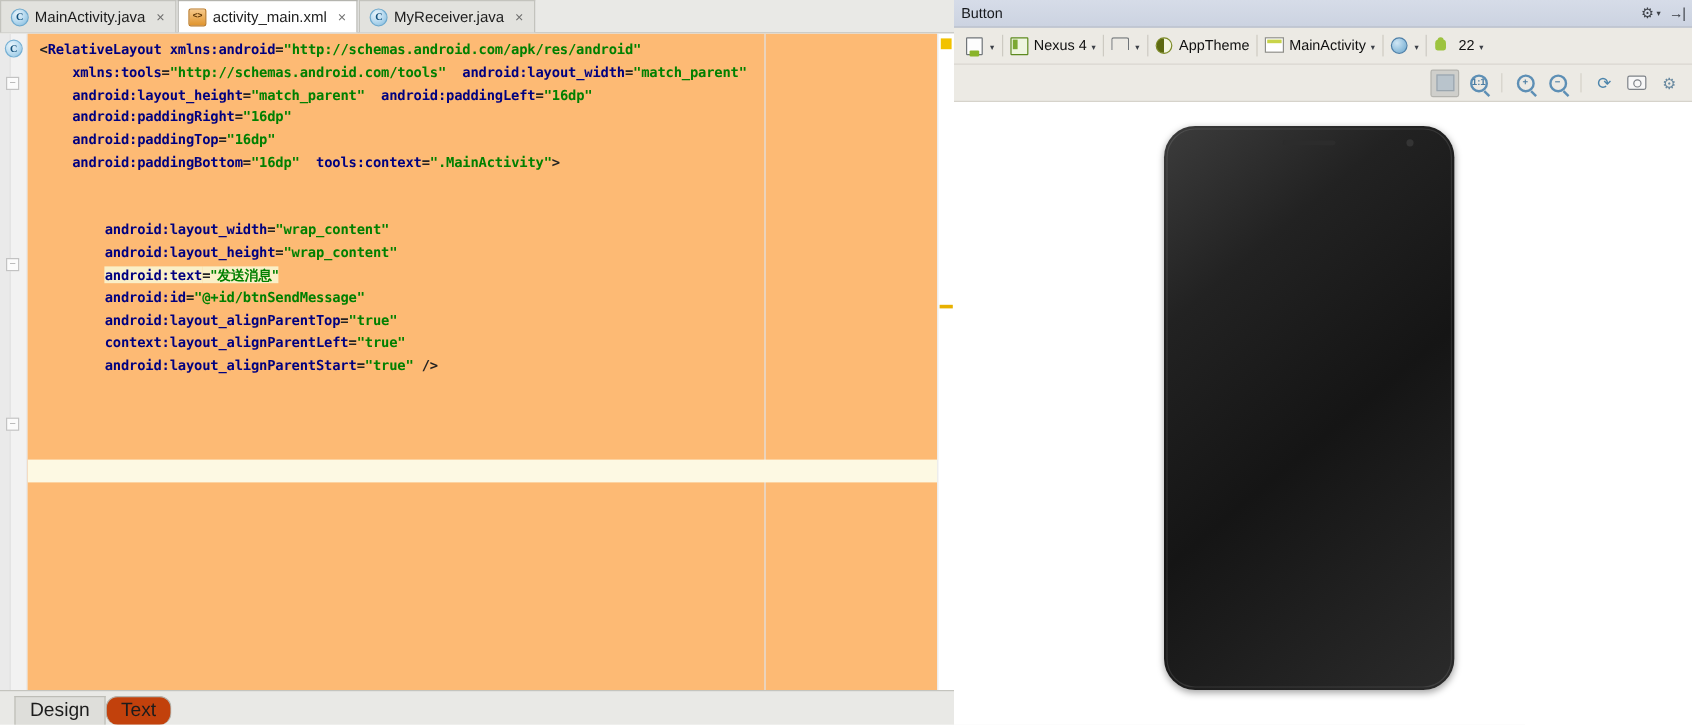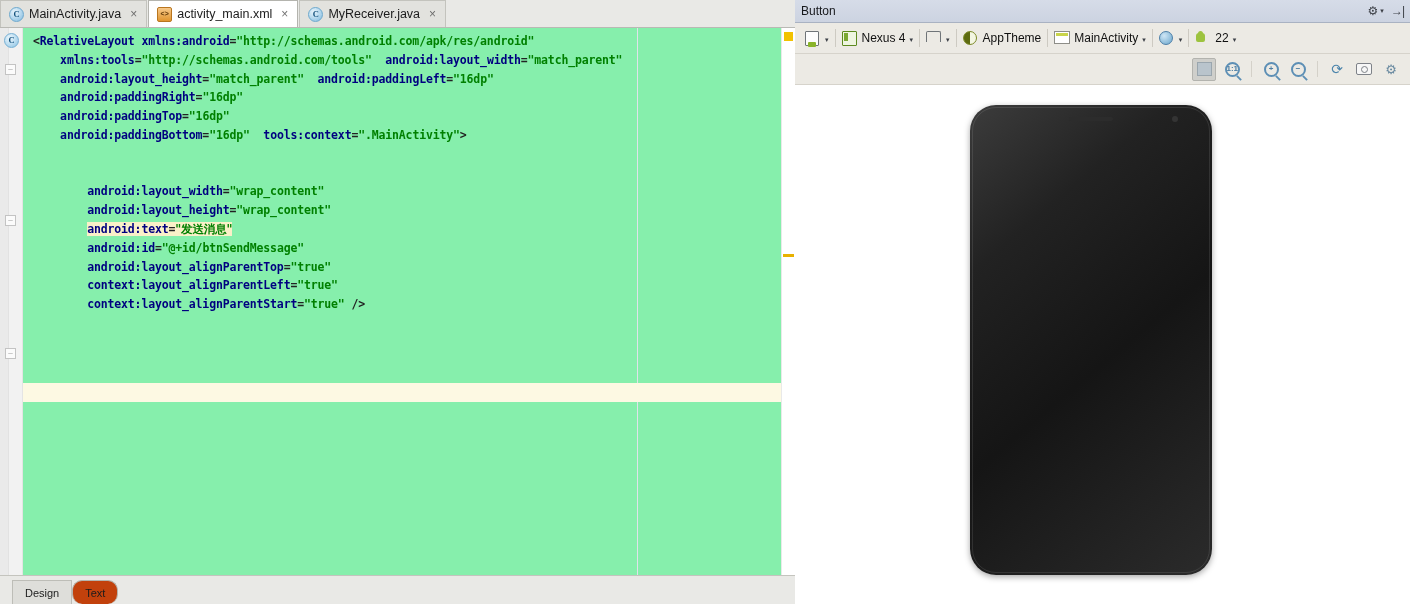--- a/index.html
+++ b/index.html
@@ -62,21 +62,21 @@
     border:1px solid #76b0d4;
     font-size:8.5px;line-height:12px;text-align:center;color:#14527d;font-weight:bold;
     font-family:"Liberation Serif", serif;
   }
   .fold{
     position:absolute;left:5px;width:9px;height:9px;border:1px solid #c3c3c3;background:#fbfbfb;
     color:#9a9a9a;font-size:8px;line-height:7px;text-align:center;font-family:"Liberation Sans",sans-serif;
   }
 
   .codearea{
-    position:relative;flex:1;background:#86efac;overflow:hidden;
+    position:relative;flex:1;background:#fdba74;overflow:hidden;
     font-family:"DejaVu Sans Mono", monospace;
   }
   .rightmargin{position:absolute;top:0;bottom:0;left:614px;width:1px;background:#dfe3ea;}
   .caretline{position:absolute;left:0;right:0;height:19px;background:#fdf9e3;}
   .code{position:relative;padding:4px 0 0 10px;}
   .ln{
     height:18.8px;line-height:18.8px;white-space:pre;font-size:11.5px;font-weight:bold;
     font-family:"DejaVu Sans Mono", monospace;letter-spacing:-0.15px;
   }
   .tagn{color:#000080;}
@@ -90,21 +90,21 @@
   .stripe{width:13px;background:#ffffff;border-left:1px solid #e9e9e9;position:relative;flex:0 0 auto;}
   .stripe .mk-warn{position:absolute;right:2px;top:4px;width:9px;height:9px;background:#f2c200;}
   .stripe .mk-line{position:absolute;right:1px;top:226px;width:11px;height:3px;background:#e8b100;}
 
   
   .bottombar{
     height:28px;min-height:28px;background:#e9e9e6;border-top:1px solid #c4c4be;
     display:flex;align-items:flex-end;padding-left:12px;position:relative;
   }
   .btab{
-    height:23px;display:flex;align-items:center;padding:0 12px;font-size:11px;color:#1c1c1c;
+    height:23px;display:flex;align-items:center;padding:0 12px;font-size:16px;color:#1c1c1c;
     background:#dedeDA;border:1px solid #bdbdb7;border-bottom:none;cursor:default;
   }
   .btab.active{background:#c2410c;border-color:#b4b4ae;border-radius:10px;}
 
   
   .right{position:relative;width:615px;height:604px;display:flex;flex-direction:column;background:#f1f1f1;}
   .pvheader{
     height:22px;min-height:22px;background:linear-gradient(#d6dce8,#ccd3e1);
     border-bottom:1px solid #a9b2c2;display:flex;align-items:center;padding:0 6px;
     font-size:12px;color:#16181c;position:relative;
@@ -266,21 +266,21 @@
             <div class="ln">    <span class="attr">android:paddingTop</span><span class="punc">=</span><span class="val">"16dp"</span></div>
             <div class="ln">    <span class="attr">android:paddingBottom</span><span class="punc">=</span><span class="val">"16dp"</span><span class="punc">  </span><span class="attr">tools:context</span><span class="punc">=</span><span class="val">".MainActivity"</span><span class="punc">&gt;</span></div>
             <div class="ln"></div>
             <div class="ln"></div>
             <div class="ln">        <span class="attr">android:layout_width</span><span class="punc">=</span><span class="val">"wrap_content"</span></div>
             <div class="ln">        <span class="attr">android:layout_height</span><span class="punc">=</span><span class="val">"wrap_content"</span></div>
             <div class="ln">        <span class="attr hl-attr">android:text</span><span class="punc hl-attr">=</span><span class="val cjk hl-attr">"发送消息"</span></div>
             <div class="ln">        <span class="attr">android:id</span><span class="punc">=</span><span class="val">"@+id/btnSendMessage"</span></div>
             <div class="ln">        <span class="attr">android:layout_alignParentTop</span><span class="punc">=</span><span class="val">"true"</span></div>
             <div class="ln">        <span class="attr">context:layout_alignParentLeft</span><span class="punc">=</span><span class="val">"true"</span></div>
-            <div class="ln">        <span class="attr">context:layout_alignParentStart</span><span class="punc">=</span><span class="val">"true"</span><span class="punc"> /&gt;</span></div>
+            <div class="ln">        <span class="attr">android:layout_alignParentStart</span><span class="punc">=</span><span class="val">"true"</span><span class="punc"> /&gt;</span></div>
           </div>
       </div>
 
       <div class="stripe">
         <div class="mk-warn"></div>
         <div class="mk-line"></div>
       </div>
     </div>
 
     <div class="bottombar" id="bottomtabs">

